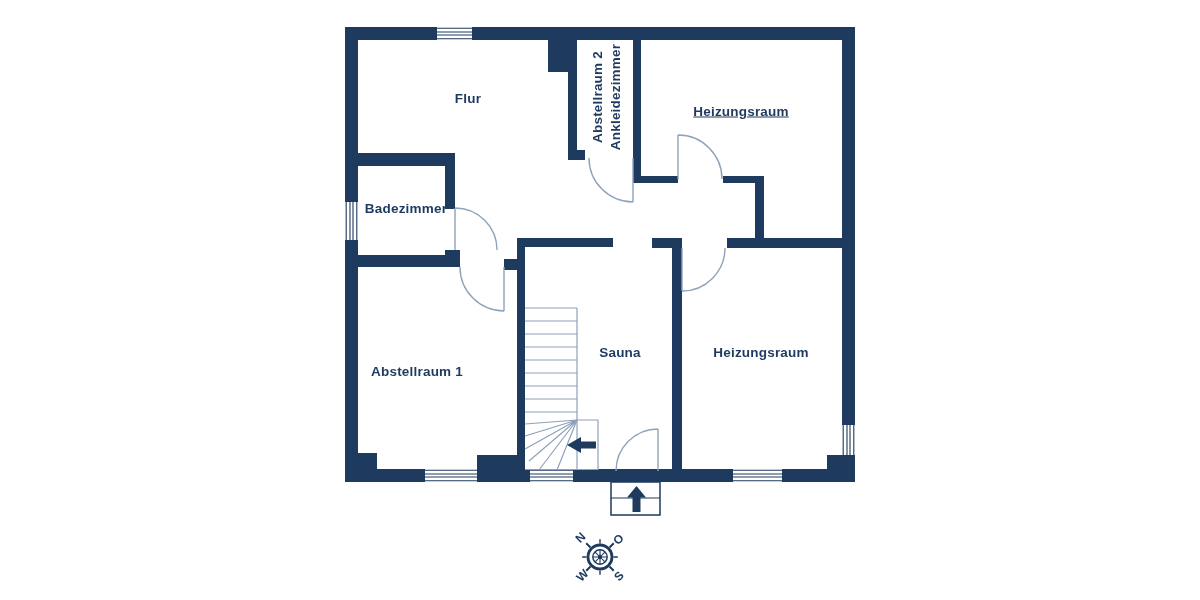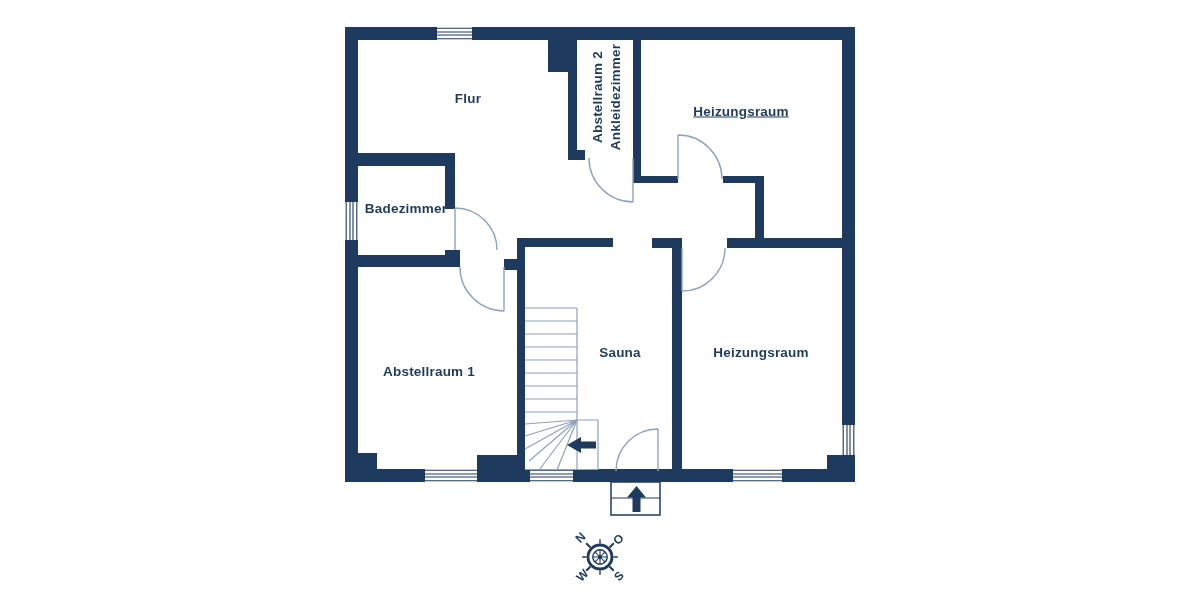--- a/index.html
+++ b/index.html
@@ -140,18 +140,18 @@
 
   <div class="room-label vertical" style="left:607px;top:97px;">
     <div>Abstellraum 2</div>
     <div>Ankleidezimmer</div>
   </div>
 
   <div class="room-label" style="left:741px;top:111px;text-decoration:underline;">Heizungsraum</div>
 
   <div class="room-label" style="left:406px;top:208px;">Badezimmer</div>
 
-  <div class="room-label" style="left:429px;top:371px;">Abstellraum 1</div>
+  <div class="room-label" style="left:417px;top:371px;">Abstellraum 1</div>
 
   <div class="room-label" style="left:620px;top:352px;">Sauna</div>
 
   <div class="room-label" style="left:761px;top:352px;">Heizungsraum</div>
 </div>
 
 </body></html>

